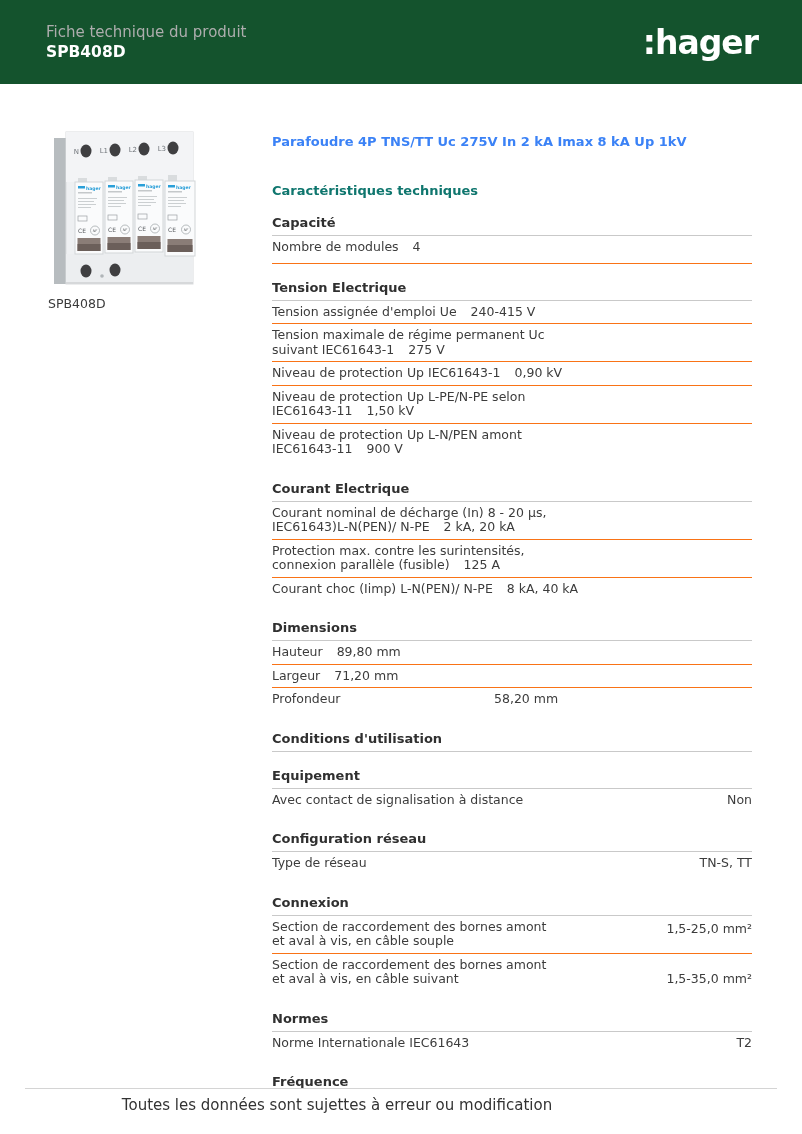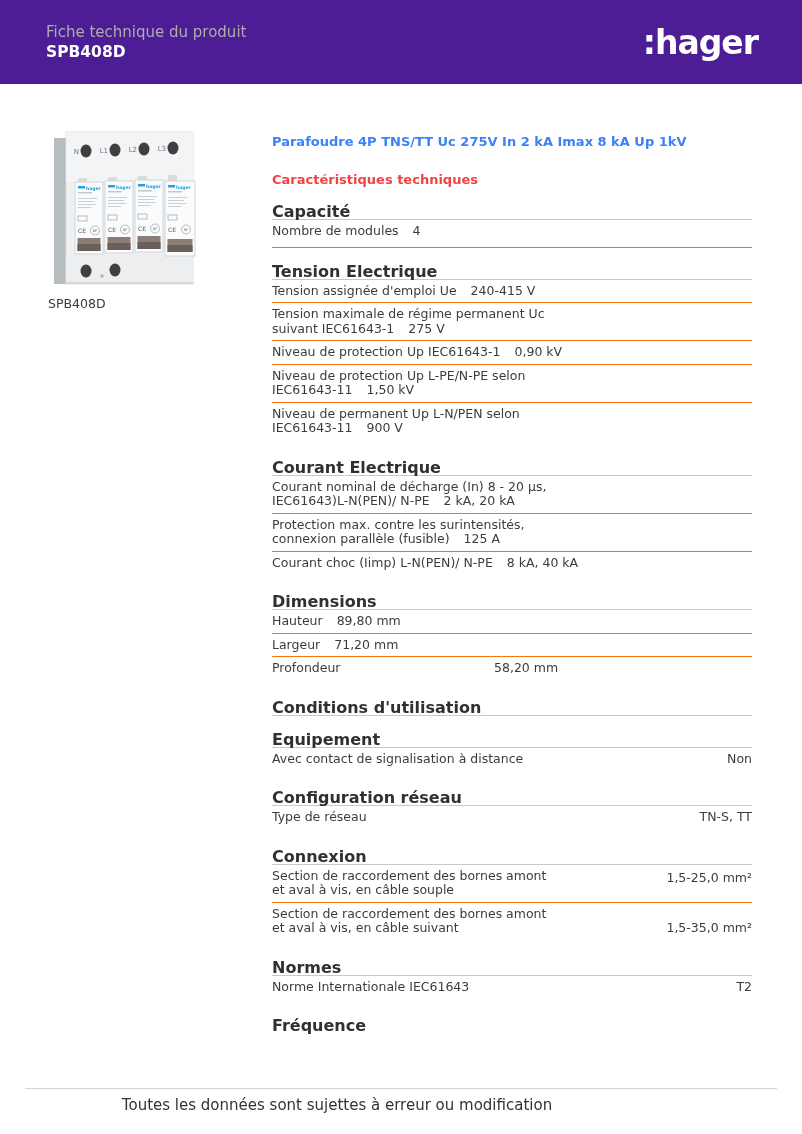--- a/index.html
+++ b/index.html
@@ -2,38 +2,38 @@
 <html><head>
 <meta charset="utf-8">
 <style>
   html,body{margin:0;padding:0}
   body{
     width:802px;height:1134px;position:relative;background:#ffffff;
     font-family:"DejaVu Sans","Liberation Sans",sans-serif;color:#3c3c3c;overflow:hidden;
   }
   
   .page-header{
-    position:absolute;top:0;left:0;width:802px;height:84px;background:#4c1d95;
+    position:absolute;top:0;left:0;width:802px;height:84px;background:#14532d;
     display:flex;align-items:center;justify-content:space-between;
     padding:0 44px 0 46px;box-sizing:border-box;
   }
   .doc-type{color:#adadad;font-size:15px;line-height:19px}
   .product-ref{color:#ffffff;font-size:15.5px;font-weight:bold;line-height:20px}
   .brand-logo{color:#ffffff;font-size:33px;font-weight:bold;letter-spacing:-1px;line-height:33px}
   
   .photo-wrap{position:absolute;left:46px;top:130px;width:158px;height:160px}
   .photo-caption{position:absolute;left:48px;top:296px;font-size:12.5px;color:#3a3a3a}
   
   .content{position:absolute;left:272px;top:134px;width:480px}
   .title{font-size:13px;font-weight:bold;color:#3b82f6;line-height:16px}
-  .subtitle{font-size:13px;font-weight:bold;color:#ef4444;margin-top:22px;line-height:16px}
+  .subtitle{font-size:13px;font-weight:bold;color:#0f766e;margin-top:33px;line-height:16px}
   .spec-section{margin-top:16px}
   .sec-heading{
-    font-size:16px;font-weight:bold;color:#303030;line-height:15px;
-    border-bottom:1px solid #c9c9c9;
+    font-size:13px;font-weight:bold;color:#303030;line-height:15px;
+    padding-bottom:5px;border-bottom:1px solid #c9c9c9;
   }
   .sec-heading.no-rule{border-bottom:none}
   .spec-row{position:relative;font-size:12.5px;line-height:14.5px;padding:4px 0;color:#3c3c3c}
   .spec-row.divided{border-bottom:1px solid #f97316}
   .spec-row:last-child{padding-bottom:8px}
   .val-inline{margin-left:14px}
   .val-middle{position:absolute;left:222px;top:4px}
   .val-right{position:absolute;right:0;bottom:16px}
   .spec-row:last-child .val-right{bottom:8px}
   
@@ -171,21 +171,21 @@
           <div class="lbl-line">suivant IEC61643-1<span class="val-inline">275 V</span></div>
         </div>
         <div class="spec-row divided">
           <div class="lbl-line">Niveau de protection Up IEC61643-1<span class="val-inline">0,90 kV</span></div>
         </div>
         <div class="spec-row divided">
           <div class="lbl-line">Niveau de protection Up L-PE/N-PE selon</div>
           <div class="lbl-line">IEC61643-11<span class="val-inline">1,50 kV</span></div>
         </div>
         <div class="spec-row">
-          <div class="lbl-line">Niveau de permanent Up L-N/PEN selon</div>
+          <div class="lbl-line">Niveau de protection Up L-N/PEN amont</div>
           <div class="lbl-line">IEC61643-11<span class="val-inline">900 V</span></div>
         </div>
       </section>
       <section class="spec-section">
         <div class="sec-heading">Courant Electrique</div>
         <div class="spec-row divided">
           <div class="lbl-line">Courant nominal de décharge (In) 8 - 20 µs,</div>
           <div class="lbl-line">IEC61643)L-N(PEN)/ N-PE<span class="val-inline">2 kA, 20 kA</span></div>
         </div>
         <div class="spec-row divided">

